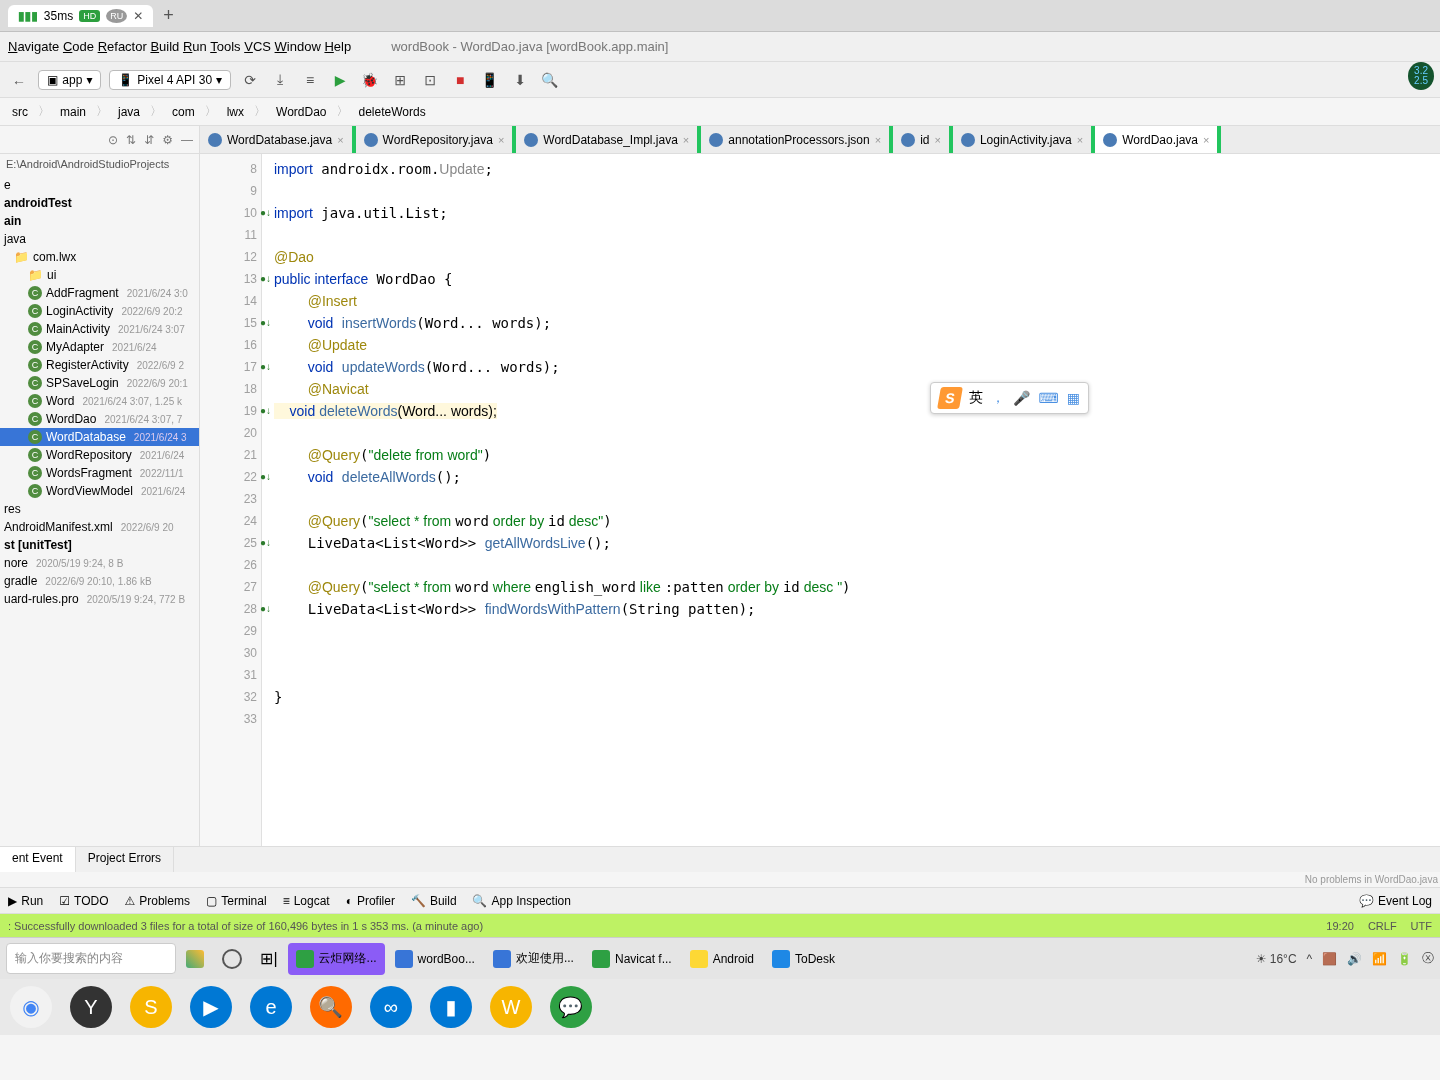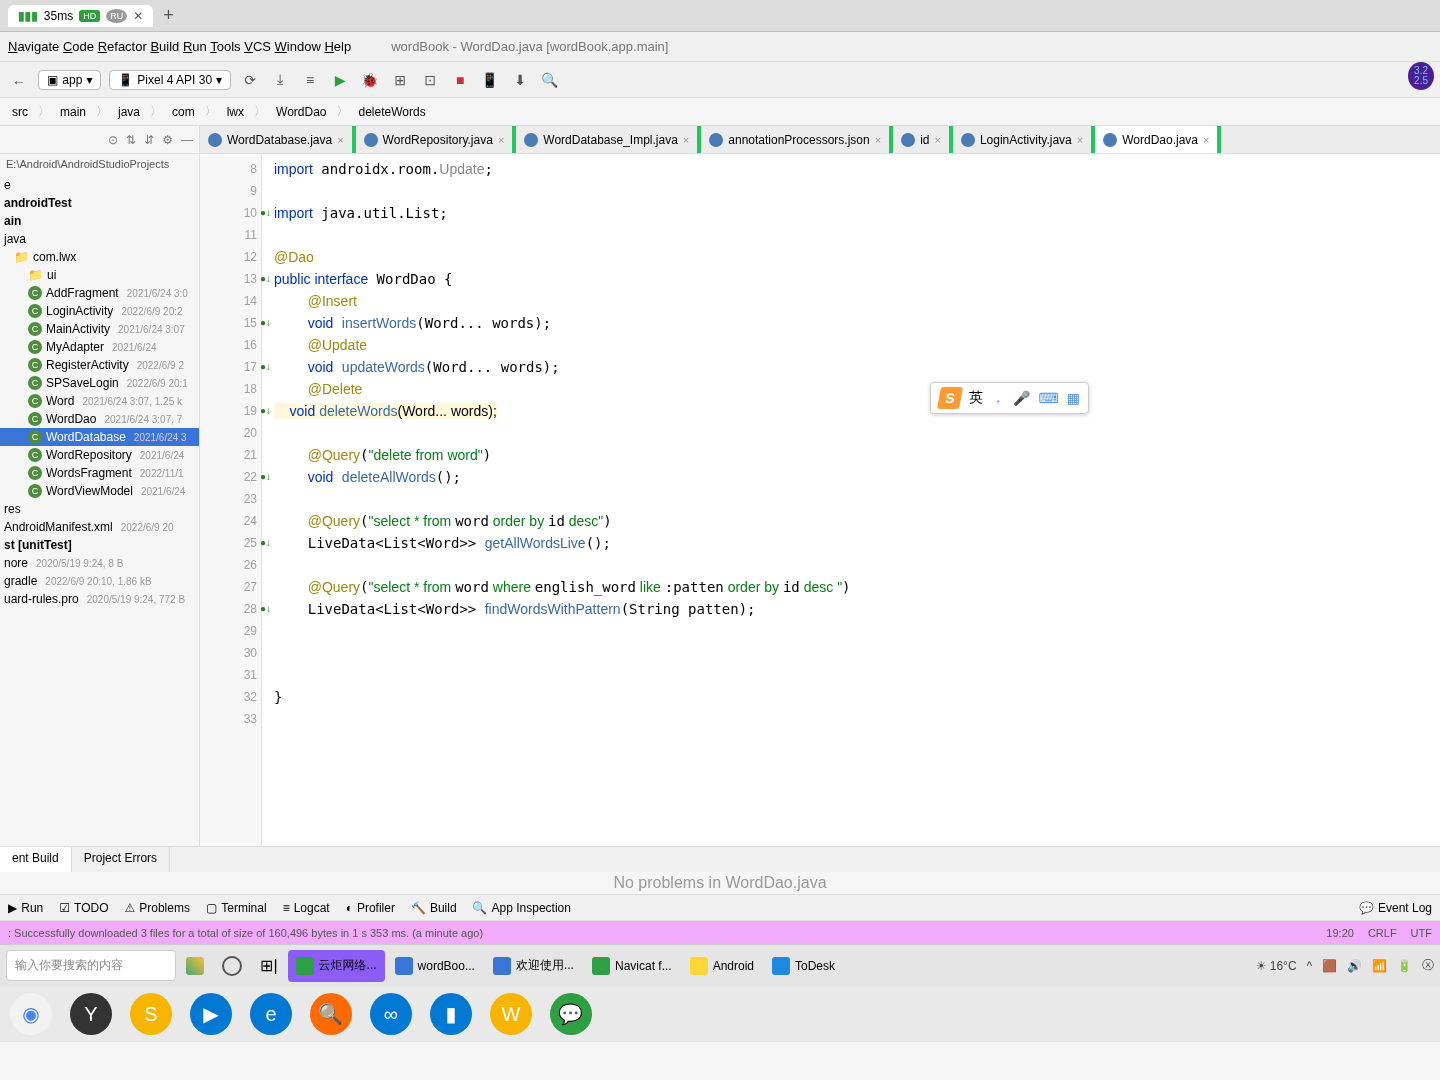--- a/index.html
+++ b/index.html
@@ -14,21 +14,21 @@
 .newtab { margin-left: 10px; color: #555; font-size: 18px; }
 
 .menubar { height: 30px; background: #f0f0f0; display: flex; align-items: center; padding: 0 8px; gap: 16px; border-bottom: 1px solid #ddd; font-size: 13px; }
 .menubar .menu-item { cursor: pointer; }
 .menubar .menu-item u { text-decoration: underline; }
 .menubar .wintitle { margin-left: 24px; color: #777; }
 
 .toolbar { height: 36px; background: #f0f0f0; display: flex; align-items: center; padding: 0 8px; gap: 8px; border-bottom: 1px solid #ddd; }
 .toolbar .tbtn { width: 22px; height: 22px; display: flex; align-items: center; justify-content: center; color: #555; font-size: 14px; cursor: pointer; }
 .toolbar .combo { border: 1px solid #bbb; padding: 2px 8px; border-radius: 4px; background: #fff; font-size: 12px; display: flex; align-items: center; gap: 4px; }
-.toolbar .disk { position: absolute; right: 6px; top: 62px; background: #4c1d95; color: #6cf; font-size: 10px; padding: 4px 6px; border-radius: 50%; line-height: 1; }
+.toolbar .disk { position: absolute; right: 6px; top: 62px; background: #14532d; color: #6cf; font-size: 10px; padding: 4px 6px; border-radius: 50%; line-height: 1; }
 
 .breadcrumb { height: 28px; background: #f5f5f5; display: flex; align-items: center; padding: 0 6px; gap: 4px; font-size: 12px; border-bottom: 1px solid #ddd; }
 .breadcrumb .crumb { padding: 2px 6px; border-radius: 3px; }
 .breadcrumb .sep { color: #aaa; }
 
 .main { display: flex; height: 720px; }
 .sidebar { width: 200px; border-right: 1px solid #ddd; overflow: hidden; font-size: 12px; }
 .sidebar-header { height: 28px; border-bottom: 1px solid #ddd; display: flex; align-items: center; justify-content: flex-end; gap: 8px; padding: 0 6px; color: #777; }
 .sidebar-path { padding: 4px 6px; color: #555; font-size: 11px; white-space: nowrap; overflow: hidden; }
 .tree { padding: 2px 0; }
@@ -59,27 +59,27 @@
 .str { color: #067d17; }
 .hl { background: #fff8dc; }
 .light { color: #888; }
 
 .ime-float { position: absolute; top: 228px; left: 730px; background: #fff; border: 1px solid #ccc; border-radius: 4px; padding: 4px 8px; display: flex; align-items: center; gap: 8px; font-size: 14px; box-shadow: 0 1px 4px rgba(0,0,0,0.2); }
 .ime-float .slogo { width: 22px; height: 22px; background: #ff9933; color: #fff; display: flex; align-items: center; justify-content: center; font-weight: bold; border-radius: 3px; transform: skewX(-10deg); }
 
 .problems-tabs { height: 26px; border-top: 1px solid #ddd; display: flex; align-items: stretch; background: #f0f0f0; font-size: 12px; }
 .problems-tabs .ptab { padding: 4px 12px; border-right: 1px solid #ddd; }
 .problems-tabs .ptab.active { background: #fff; }
-.problems-msg { text-align: center; color: #999; font-size: 16px; padding: 2px; }
+.problems-msg { text-align: right; color: #999; font-size: 10px; padding: 2px; }
 
 .bottom-tools { height: 26px; border-top: 1px solid #ddd; display: flex; align-items: center; background: #f0f0f0; font-size: 12px; padding: 0 8px; gap: 16px; }
 .bottom-tools .titem { display: flex; align-items: center; gap: 4px; cursor: pointer; }
 .bottom-tools .spacer { flex: 1; }
 
-.statusbar { height: 24px; background: #f0abfc; border-top: 1px solid #ddd; display: flex; align-items: center; padding: 8px 8px; font-size: 11px; color: #555; }
+.statusbar { height: 24px; background: #bef264; border-top: 1px solid #ddd; display: flex; align-items: center; padding: 8px 8px; font-size: 11px; color: #555; }
 .statusbar .spacer { flex: 1; }
 .statusbar .cell { margin-left: 14px; }
 
 .taskbar { height: 42px; background: #e5e5e5; display: flex; align-items: center; padding: 0 6px; gap: 2px; border-top: 1px solid #ccc; font-size: 12px; }
 .taskbar .search { flex: 0 0 170px; background: #fff; border: 1px solid #ccc; border-radius: 4px; padding: 6px 8px; color: #888; }
 .taskbar .tbitem { padding: 6px 8px; display: flex; align-items: center; gap: 5px; border-radius: 4px; }
 .taskbar .tbitem.active { background: #8b5cf6; }
 .taskbar .tbitem .tbicon { width: 18px; height: 18px; border-radius: 3px; }
 .taskbar .tray { margin-left: auto; display: flex; align-items: center; gap: 10px; color: #444; }
 
@@ -325,21 +325,21 @@
       <div class="code"><span class="kw">import</span> androidx.room.<span class="light">Update</span>;
 
 <span class="kw">import</span> java.util.List;
 
 <span class="ann">@Dao</span>
 <span class="kw">public interface</span> WordDao {
     <span class="ann">@Insert</span>
     <span class="kw">void</span> <span class="fname">insertWords</span>(Word... words);
     <span class="ann">@Update</span>
     <span class="kw">void</span> <span class="fname">updateWords</span>(Word... words);
-    <span class="ann">@Delete</span>
+    <span class="ann">@Navicat</span>
 <span class="hl">    <span class="kw">void</span> <span class="fname">deleteWords</span>(Word... words);</span>
 
     <span class="ann">@Query</span>(<span class="str">"delete from word"</span>)
     <span class="kw">void</span> <span class="fname">deleteAllWords</span>();
 
     <span class="ann">@Query</span>(<span class="str">"select * from </span>word<span class="str"> order by </span>id<span class="str"> desc"</span>)
     LiveData&lt;List&lt;Word&gt;&gt; <span class="fname">getAllWordsLive</span>();
 
     <span class="ann">@Query</span>(<span class="str">"select * from </span>word<span class="str"> where </span>english_word<span class="str"> like </span>:patten<span class="str"> order by </span>id<span class="str"> desc "</span>)
     LiveData&lt;List&lt;Word&gt;&gt; <span class="fname">findWordsWithPattern</span>(String patten);
@@ -354,21 +354,21 @@
         <span style="color:#4a90e2">，</span>
         <span style="color:#4a90e2">🎤</span>
         <span style="color:#4a90e2">⌨</span>
         <span style="color:#4a90e2">▦</span>
       </div>
     </div>
   </div>
 </div>
 
 <div class="problems-tabs">
-  <div class="ptab active">ent Build</div>
+  <div class="ptab active">ent Event</div>
   <div class="ptab">Project Errors</div>
 </div>
 <div class="problems-msg">No problems in WordDao.java</div>
 
 <div class="bottom-tools" id="btools">
 <div class="titem">
       <span>▶</span>
       <span>Run</span>
     </div>
     <div class="titem">

